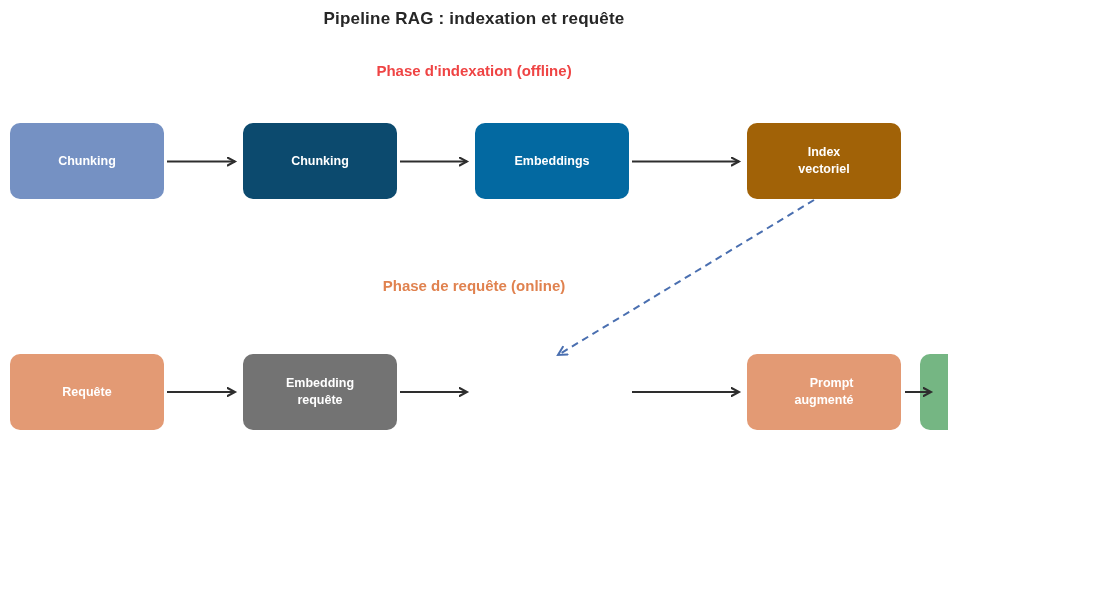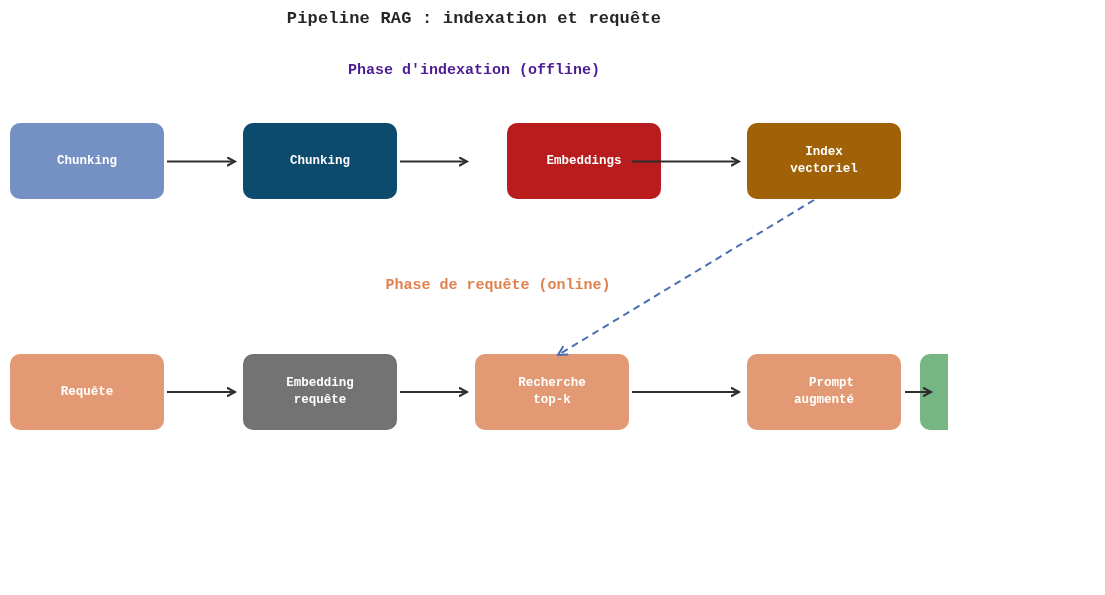--- a/index.html
+++ b/index.html
@@ -1,21 +1,21 @@
 <!DOCTYPE html>
 <html><head>
 <meta charset="utf-8">
 <style>
   html, body { margin: 0; padding: 0; background: #ffffff; }
   .canvas {
     position: relative;
     width: 948px;
     height: 595px;
     background: #ffffff;
-    font-family: Liberation Mono, monospace;
+    font-family: Liberation Sans, sans-serif;
     overflow: hidden;
     border-radius: 26px;
   }
   .title {
     position: absolute;
     top: 9px; left: 0; width: 100%;
     text-align: center;
     font-size: 17px;
     font-weight: bold;
     letter-spacing: 0.2px;
@@ -52,34 +52,32 @@
     pointer-events: none;
   }
 </style>
 </head>
 <body>
 
 <div class="canvas">
 
   <div class="title" style="color: rgb(38, 38, 38);">Pipeline RAG : indexation et requête</div>
 
-  <div class="phase offline" style="color: #4c1d95;">Phase d'indexation (offline)</div>
-  <div class="phase online" style="color: rgb(224, 130, 79); margin-left: 24px;">Phase de requête (online)</div>
+  <div class="phase offline" style="color: #ef4444;">Phase d'indexation (offline)</div>
+  <div class="phase online" style="color: rgb(224, 130, 79);">Phase de requête (online)</div>
 
   <div class="node" style="left: 10px; top: 123px; background: rgb(117, 145, 195);">Chunking</div>
   <div class="node" style="left: 243px; top: 123px; background: #0c4a6e;">Chunking</div>
-  <div class="node" style="left: 475px; top: 123px; background: #b91c1c; margin-left: 32px;">Embeddings</div>
+  <div class="node" style="left: 475px; top: 123px; background: #0369a1;">Embeddings</div>
   <div class="node" style="left: 747px; top: 123px; background: #a16207;">Index
 vectoriel</div>
 
   <div class="node" style="left: 10px; top: 354px; background: rgb(227, 154, 116);">Requête</div>
   <div class="node" style="left: 243px; top: 354px; background: #737373;">Embedding
 requête</div>
-  <div class="node" style="left: 475px; top: 354px; background: rgb(227, 154, 116);">Recherche
-top-k</div>
   <div class="node" style="left: 747px; top: 354px; background: rgb(227, 154, 116); text-align: right;">Prompt
 augmenté</div>
   <div class="node" style="left: 920px; top: 354px; background: rgb(117, 182, 131);">Réponse</div>
 
   <svg class="arrows" viewBox="0 0 1105 595">
     <defs>
       <marker id="head-dark" markerWidth="14" markerHeight="14" refX="8.5" refY="5" orient="auto" markerUnits="userSpaceOnUse">
         <path d="M1,1 L8.5,5 L1,9" fill="none" stroke-width="2" stroke-linecap="round" stroke="#2e2e2e"></path>
       </marker>
       <marker id="head-blue" markerWidth="16" markerHeight="16" refX="9.5" refY="5.5" orient="auto" markerUnits="userSpaceOnUse">

